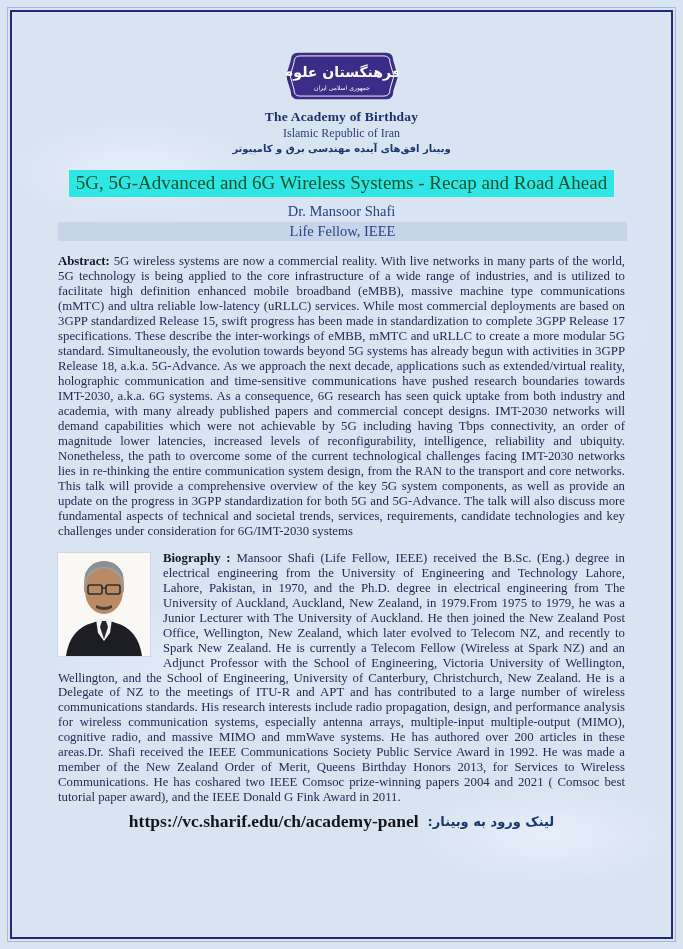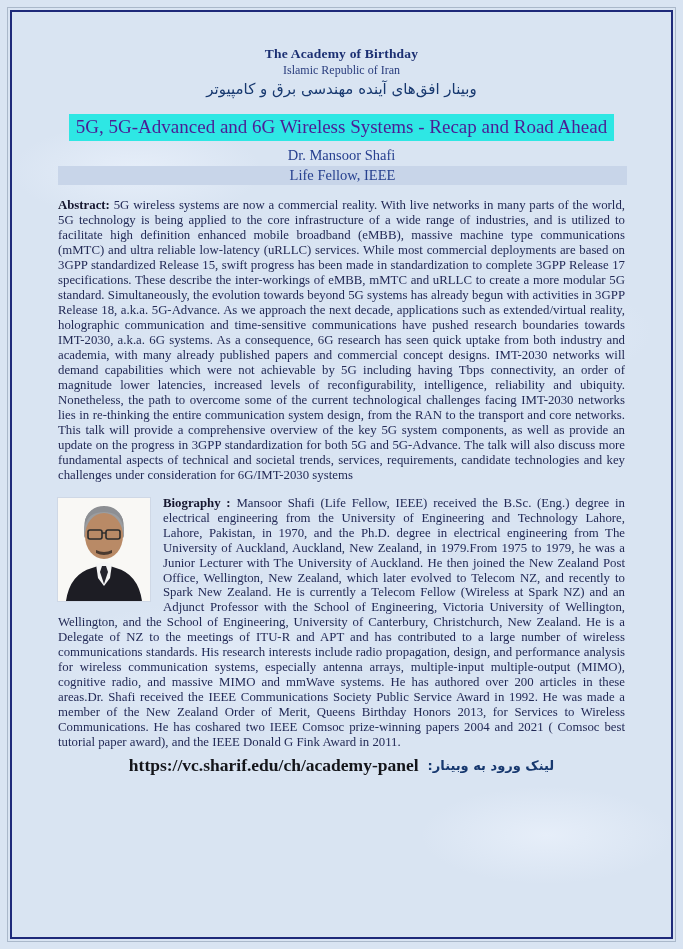--- a/index.html
+++ b/index.html
@@ -16,25 +16,25 @@
   .frame-outer{position:absolute;inset:7px;border:1px solid #aab8ca;pointer-events:none;}
   .frame-inner{position:absolute;inset:10px;border:2px solid #1e2a7a;pointer-events:none;}
   .content{position:absolute;inset:12px;padding:34px 46px 0 46px;box-sizing:border-box;text-align:center;}
 
   
   .logo-wrap{line-height:0;margin-bottom:3px;}
   .org-en{font-weight:bold;font-size:13.5px;color:#1b2f72;letter-spacing:.2px;}
   .org-sub{font-size:12px;color:#2a3d7e;margin-top:1px;}
   .fa{font-family:"DejaVu Sans",sans-serif;direction:rtl;}
   .fa-head{font-weight:bold;font-size:14.5px;color:#17386f;margin-top:7px;line-height:1.55;}
-  .fa-head2{font-weight:normal;font-size:15px;color:#17386f;line-height:1.55;}
+  .fa-head2{font-weight:bold;font-size:10px;color:#17386f;line-height:1.55;}
 
   
   .talk-title{display:inline-block;margin-top:13px;padding:2px 7px 3px 7px;
-    font-size:19px;color:#4c1d95;background:#2ee7e4;white-space:nowrap;}
+    font-size:19px;color:#14532d;background:#2ee7e4;white-space:nowrap;}
   .speaker{margin-top:6px;font-size:14.5px;color:#27408f;}
   .affiliation-bar{margin:2px auto 0 auto;width:569px;background:#c8d5e9;
     font-size:14.5px;color:#27408f;padding:1px 0;}
 
   
   .para{ text-align:justify;color:#232a56;font-size:12.8px; }
   .abstract{margin-top:13px;line-height:15px;}
   .para .blabel{font-weight:bold;color:#15162e;}
   .bio-block{margin-top:9px;line-height:14.9px;}
   .photo{float:left;width:92px;height:103px;margin:2px 13px 2px 0;background:#fff;
@@ -51,20 +51,28 @@
 </style>
 </head>
 <body>
 
 <div class="page">
   <div class="frame-outer"></div>
   <div class="frame-inner"></div>
 
   <div class="content">
 
+    <div class="logo-wrap">
+      <svg width="112" height="60" viewBox="0 0 120 64">
+        <path d="M13 7 Q5 7 5 16 L0 32 L5 48 Q5 57 13 57 L107 57 Q115 57 115 48 L120 32 L115 16 Q115 7 107 7 Z" fill="#3b2c87"></path>
+        <path d="M15 10.5 Q8.5 10.5 8.5 18 L4.5 32 L8.5 46 Q8.5 53.5 15 53.5 L105 53.5 Q111.5 53.5 111.5 46 L115.5 32 L111.5 18 Q111.5 10.5 105 10.5 Z" fill="none" stroke="#ffffff" stroke-width="1"></path>
+        <text x="60" y="33" text-anchor="middle" fill="#ffffff" font-family="DejaVu Sans, sans-serif" font-size="15" font-weight="bold">فرهنگستان علوم</text>
+        <text x="60" y="47" text-anchor="middle" fill="#ffffff" font-family="DejaVu Sans, sans-serif" font-size="6.5">جمهوری اسلامی ایران</text>
+      </svg>
+    </div>
     <div class="org-en">The Academy of Birthday</div>
     <div class="org-sub">Islamic Republic of Iran</div>
 
     <div class="fa fa-head2">وبینار افق‌های آینده مهندسی برق و کامپیوتر</div>
 
     <div>
       <span class="talk-title">5G, 5G-Advanced and 6G Wireless Systems - Recap and Road Ahead</span>
     </div>
     <div class="speaker">Dr. Mansoor Shafi</div>
     <div class="affiliation-bar">Life Fellow, IEEE</div>

